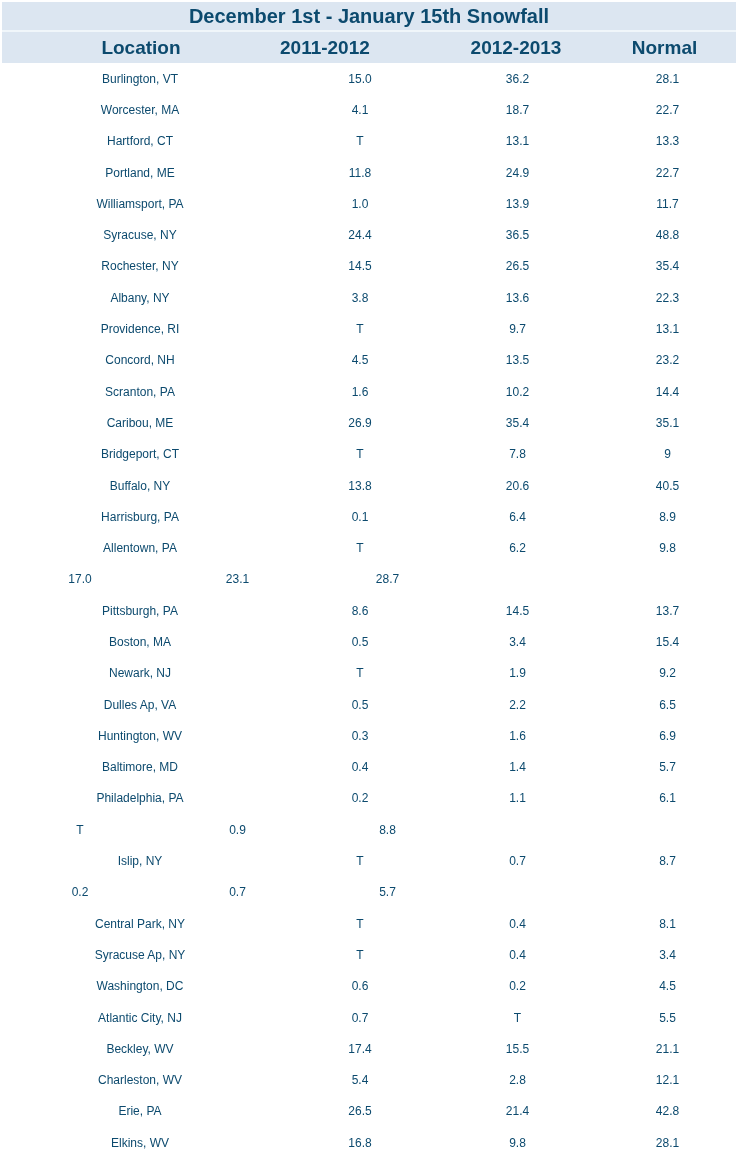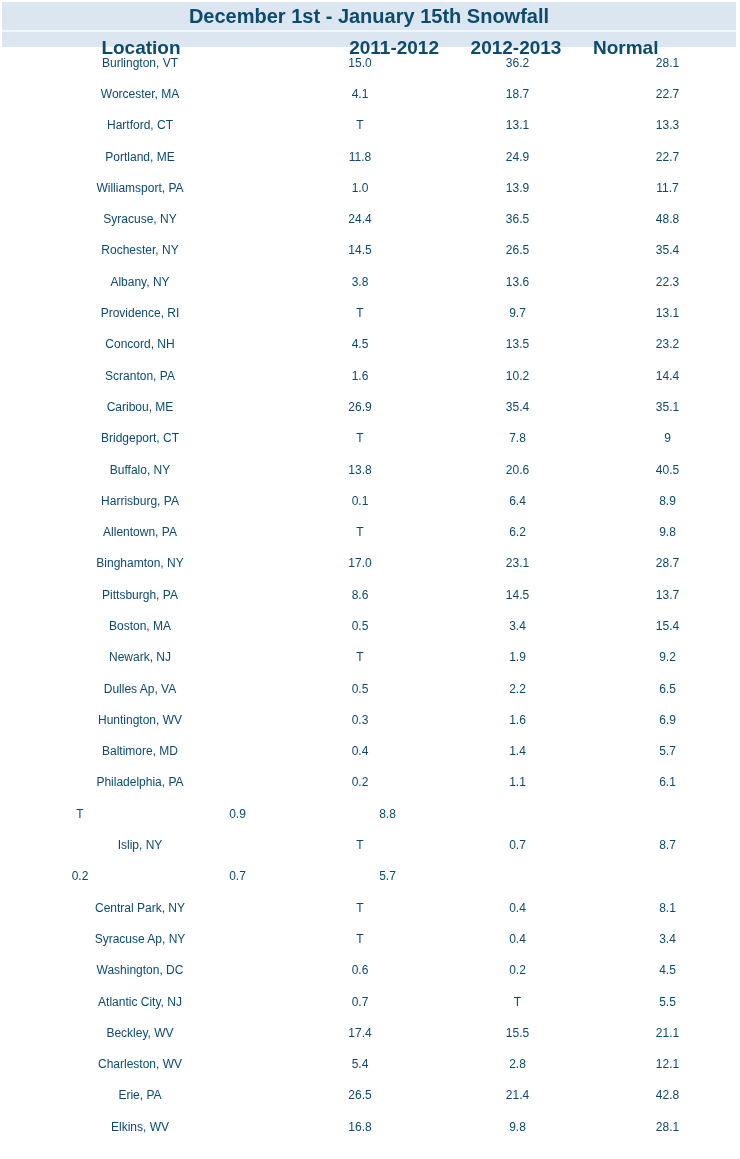--- a/index.html
+++ b/index.html
@@ -19,29 +19,29 @@
   .title-row {
     height: 28px;
     line-height: 28px;
     text-align: center;
     font-weight: bold;
     font-size: 20px;
     border-bottom: 2px solid #f0f6fa;
   }
   .cols-row {
     display: flex;
-    height: 15px;
+    height: 31px;
     line-height: 31px;
     font-weight: bold;
     font-size: 19px;
   }
   .c1 { width: 278px; text-align: center; }
-  .c2 { width: 159px; text-align: right; }
+  .c2 { width: 159px; text-align: left; }
   .c3 { width: 154px; text-align: center; }
-  .c4 { width: 143px; }
+  .c4 { width: 143px; text-align: center; }
   .tbody { width: 740px; }
   .trow {
     display: flex;
     height: 31.3px;
     align-items: center;
     font-size: 12px;
   }
   .trow .d1 { width: 280px; text-align: center; }
   .trow .d2 { width: 160px; text-align: center; }
   .trow .d3 { width: 155px; text-align: center; }
@@ -151,21 +151,20 @@
         <div class="d3">6.4</div>
         <div class="d4">8.9</div>
       </div>
       <div class="trow">
         <div class="d1">Allentown, PA</div>
         <div class="d2">T</div>
         <div class="d3">6.2</div>
         <div class="d4">9.8</div>
       </div>
       <div class="trow">
-        <div class="d1">Binghamton, NY</div>
         <div class="d2">17.0</div>
         <div class="d3">23.1</div>
         <div class="d4">28.7</div>
       </div>
       <div class="trow">
         <div class="d1">Pittsburgh, PA</div>
         <div class="d2">8.6</div>
         <div class="d3">14.5</div>
         <div class="d4">13.7</div>
       </div>

